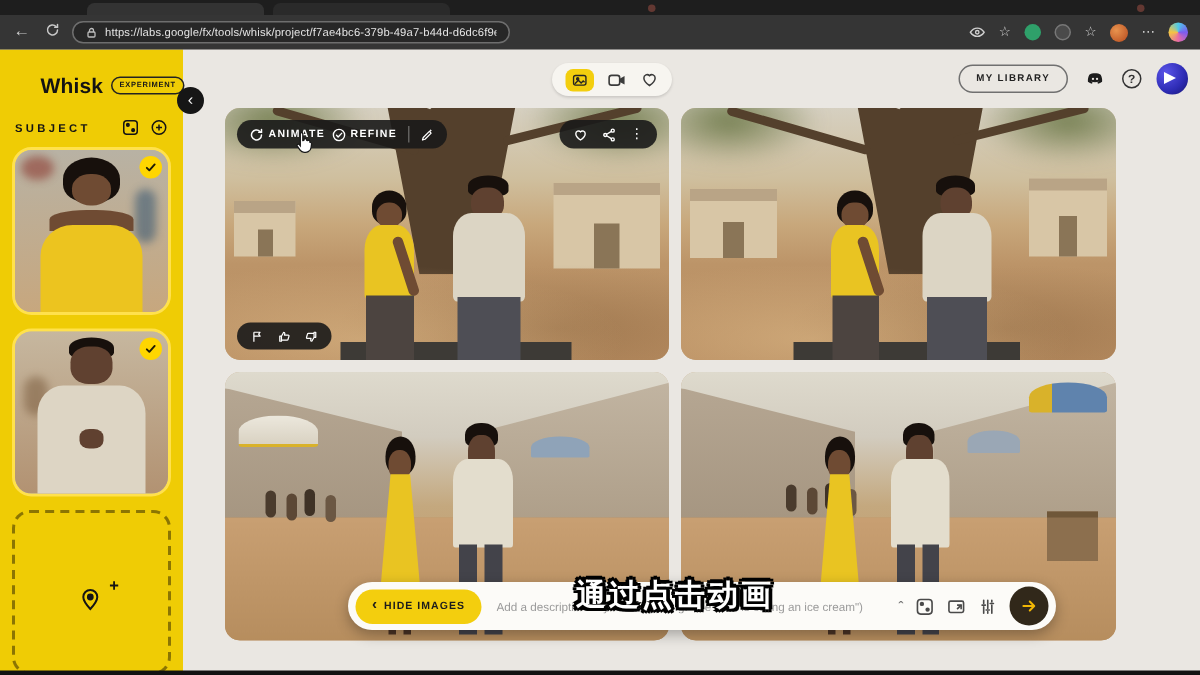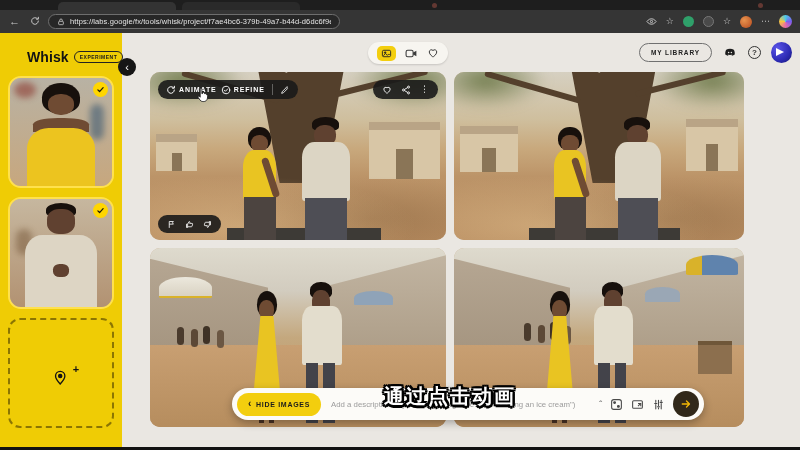--- a/index.html
+++ b/index.html
@@ -228,20 +228,38 @@
     <div class="side-head">
       <button class="hamburger">
           <i></i>
           <i></i>
           <i></i>
         </button>
       <span class="app-title">Whisk</span>
       <span class="badge">EXPERIMENT</span>
     </div>
 
+    <div class="section-head">
+      <span class="section-label">SUBJECT</span>
+      <span class="section-icons">
+        <button class="sic">
+          <svg viewBox="0 0 24 24" width="12" height="12" fill="none" stroke="currentColor" stroke-width="2">
+              <rect x="3" y="3" width="18" height="18" rx="4"></rect>
+              <circle cx="8.5" cy="8.5" r="1.7" fill="currentColor"></circle>
+              <circle cx="15.5" cy="15.5" r="1.7" fill="currentColor"></circle>
+            </svg>
+        </button>
+        <button class="sic">
+          <svg viewBox="0 0 24 24" width="12" height="12" fill="none" stroke="currentColor" stroke-width="2">
+              <circle cx="12" cy="12" r="9"></circle>
+              <path d="M12 8v8M8 12h8"></path>
+            </svg>
+        </button>
+      </span>
+    </div>
 
     <div class="card">
       <div class="portrait" style="background:linear-gradient(#b8b2a4,#c7a77e);">
         <span class="blob" style="left:4px;top:4px;width:22px;height:16px;background:#8d3b32;opacity:.6;"></span>
         <span class="blob" style="right:8px;top:26px;width:14px;height:36px;background:#3c5a74;opacity:.6;border-radius:8px;"></span>
         <span class="p-hair"></span>
         <span class="p-face"></span>
         <span class="p-sh"></span>
         <span class="p-top"></span>
       </div>

